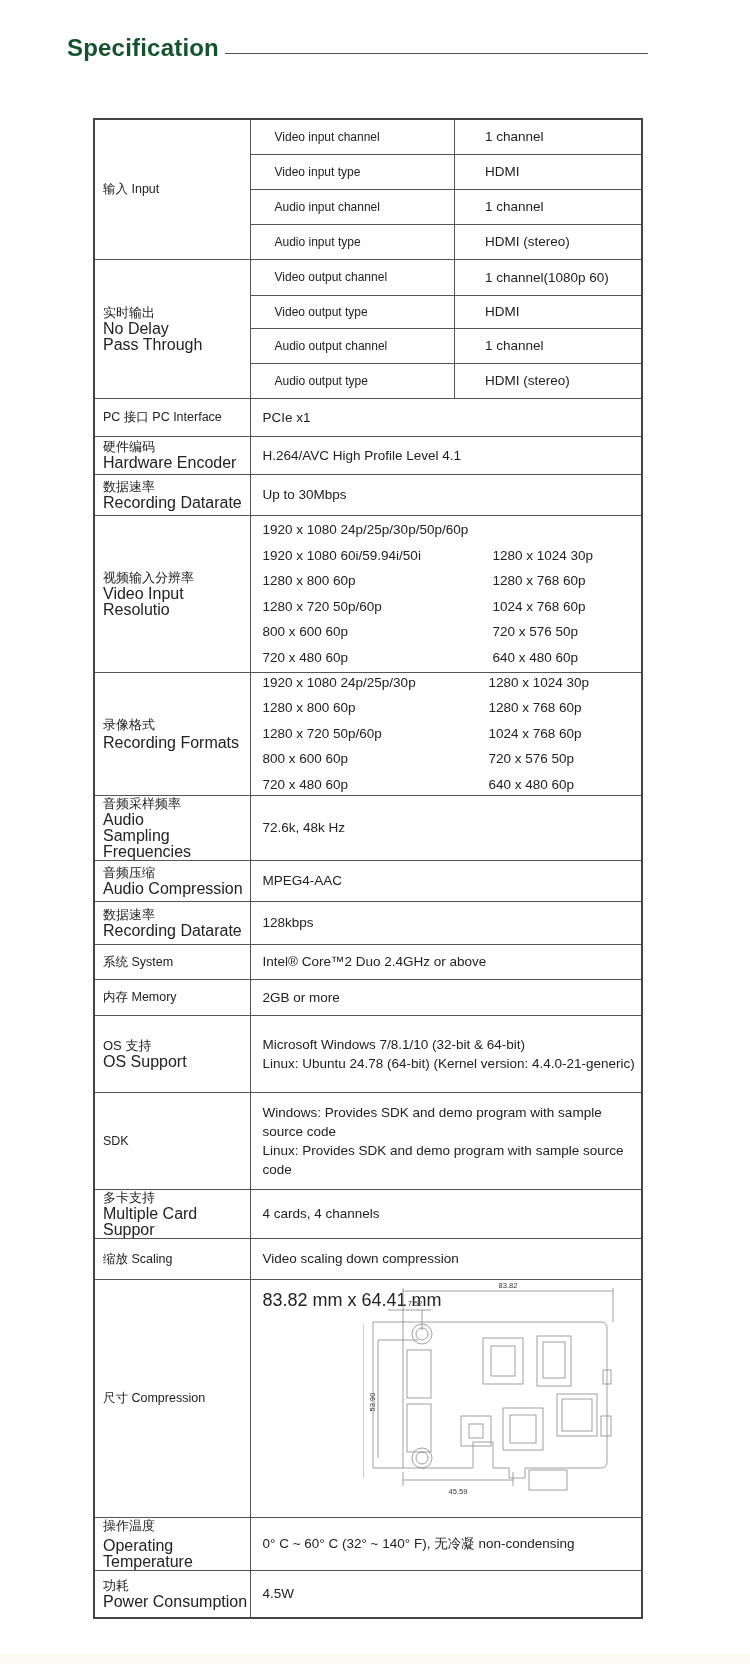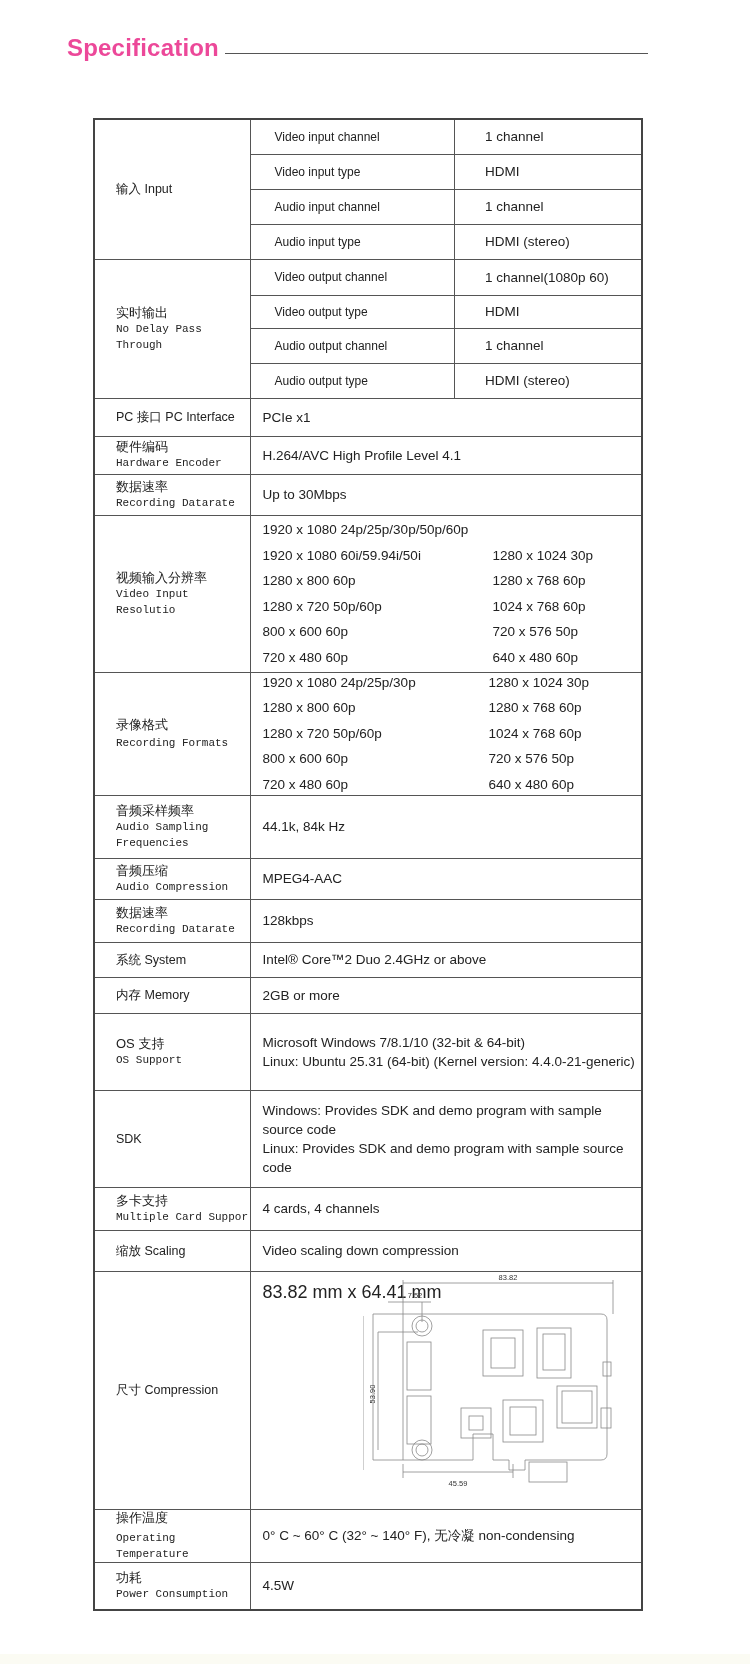--- a/index.html
+++ b/index.html
@@ -2,32 +2,32 @@
 <html><head>
 <meta charset="utf-8">
 <style>
   html, body { margin:0; padding:0; }
   body {
     width:750px; height:1664px; background:#ffffff; position:relative; overflow:hidden;
     font-family:"Liberation Sans","DejaVu Sans",sans-serif; color:#222;
   }
   .bottom-band { position:absolute; left:0; top:1654px; width:750px; height:10px; background:#fbfbf3; }
   .title-wrap { position:absolute; left:67px; top:34px; width:580px; height:36px; }
-  .title { position:absolute; left:0; top:0; font-size:24px; font-weight:bold; color:#ec4899; letter-spacing:0.2px; }
+  .title { position:absolute; left:0; top:0; font-size:24px; font-weight:bold; color:#14532d; letter-spacing:0.2px; }
   .title-rule { position:absolute; left:158px; top:19px; width:423px; height:1px; background:#555; }
 
   .spec { position:absolute; left:93px; top:118px; width:550px; border-collapse:collapse; table-layout:fixed;
           border:2px solid #444; }
   .spec td { border:1px solid #555; padding:0; vertical-align:middle; font-size:13px; color:#222; }
-  .spec td.lab { width:156px; padding-left:21px; box-sizing:border-box; font-size:12.5px; line-height:16px; }
+  .spec td.lab { width:156px; padding-left:8px; box-sizing:border-box; font-size:12.5px; line-height:16px; }
   .spec td.sub { padding-left:24px; font-size:12px; }
   .spec td.val { padding-left:12px; font-size:13.5px; line-height:19px;margin-left:44px; }
   .spec td.v2 { padding-left:30px; font-size:13.5px; width:156px; }
   .cn { display:block; font-size:13px; }
-  .en { display:block; font-size:11px;font-family:Liberation Mono, monospace; }
+  .en { display:block; font-size:16px; }
   .grid2 { display:grid; grid-template-columns: 230px 1fr; row-gap:6px; line-height:19.5px; }
   .grid2 .full { grid-column: 1 / span 2; }
   .dim-wrap { position:relative; height:236px; }
   .dim-text { position:absolute; left:12px; top:10px; font-size:18px; }
   .pcb { position:absolute; left:112px; top:2px; width:258px; height:230px; }
 </style>
 </head>
 <body>
 
 <div class="title-wrap">
@@ -136,21 +136,21 @@
         <div>720 x 480 60p</div>
         <div>640 x 480 60p</div>
       </div>
     </td>
   </tr>
   <tr style="height:63px">
     <td class="lab">
       <span class="cn">音频采样频率</span>
       <span class="en" style="width:100px">Audio Sampling Frequencies</span>
     </td>
-    <td class="val" colspan="2">44.1k, 84k Hz</td>
+    <td class="val" colspan="2">72.6k, 48k Hz</td>
   </tr>
   <tr style="height:41px">
     <td class="lab">
       <span class="cn">音频压缩</span>
       <span class="en">Audio Compression</span>
     </td>
     <td class="val" colspan="2">MPEG4-AAC</td>
   </tr>
   <tr style="height:43px">
     <td class="lab">
@@ -167,21 +167,21 @@
     <td class="lab">内存 Memory</td>
     <td class="val" colspan="2">2GB or more</td>
   </tr>
   <tr style="height:77px">
     <td class="lab">
       <span class="cn">OS 支持</span>
       <span class="en">OS Support</span>
     </td>
     <td class="val" colspan="2">
       <div>Microsoft Windows 7/8.1/10 (32-bit &amp; 64-bit)</div>
-      <div>Linux: Ubuntu 25.31 (64-bit) (Kernel version: 4.4.0-21-generic)</div>
+      <div>Linux: Ubuntu 24.78 (64-bit) (Kernel version: 4.4.0-21-generic)</div>
     </td>
   </tr>
   <tr style="height:97px">
     <td class="lab">SDK</td>
     <td class="val" colspan="2">
       <div>Windows: Provides SDK and demo program with sample source code</div>
       <div>Linux: Provides SDK and demo program with sample source code</div>
     </td>
   </tr>
   <tr style="height:43px">

